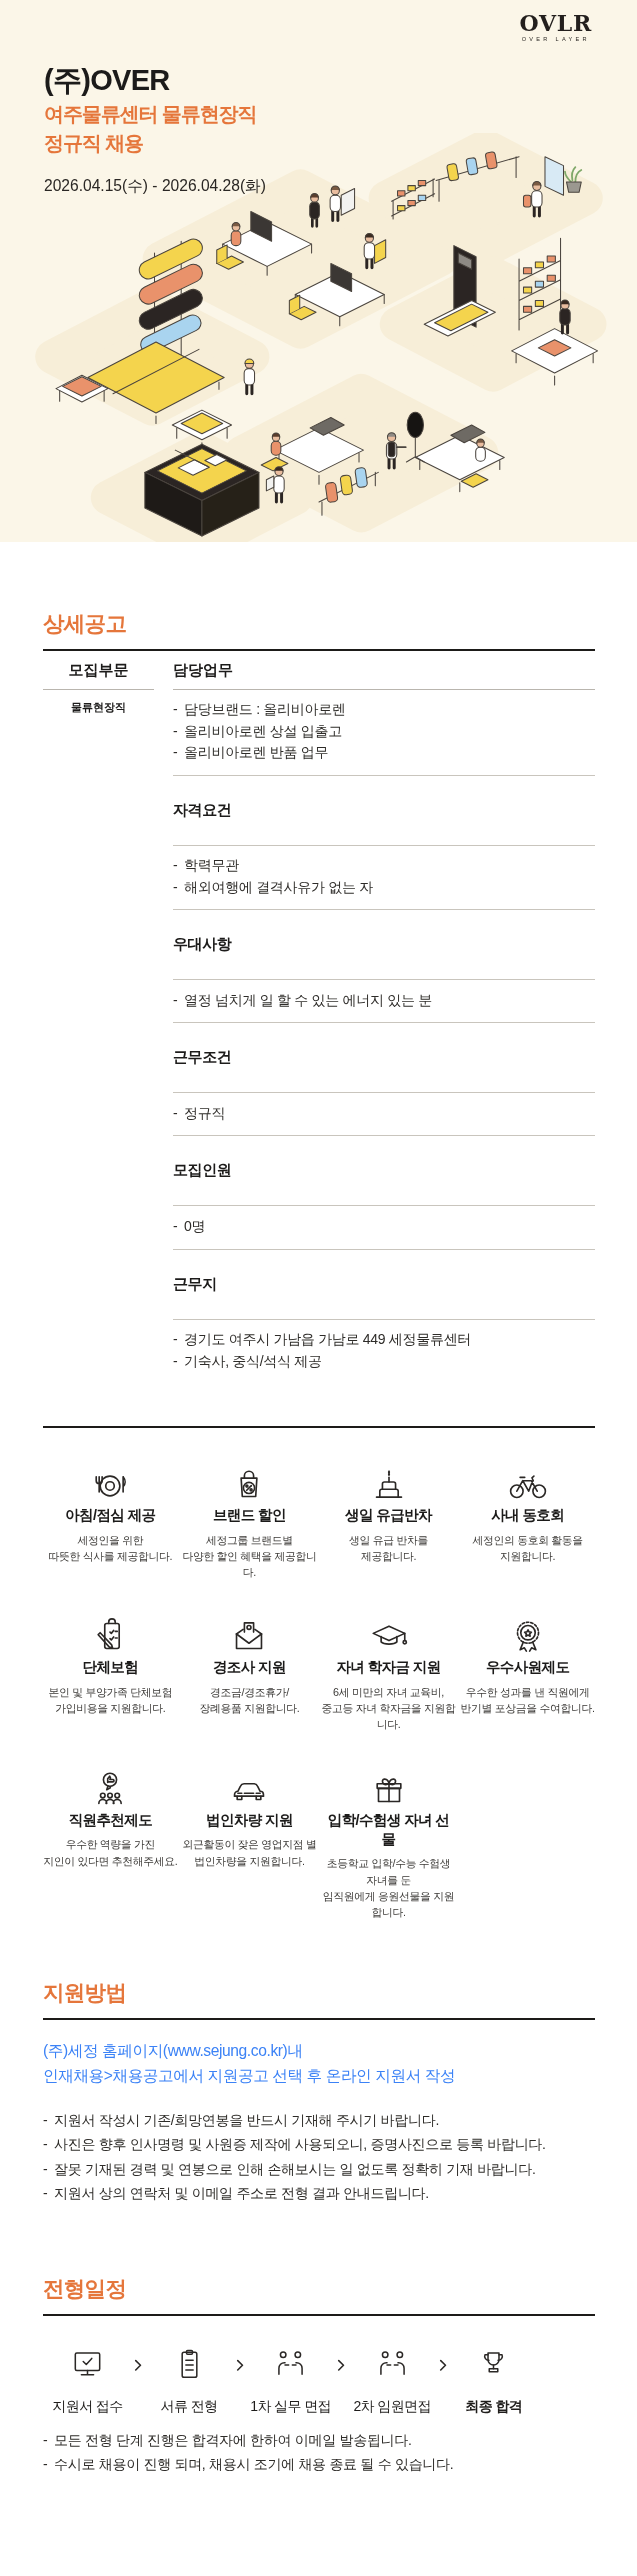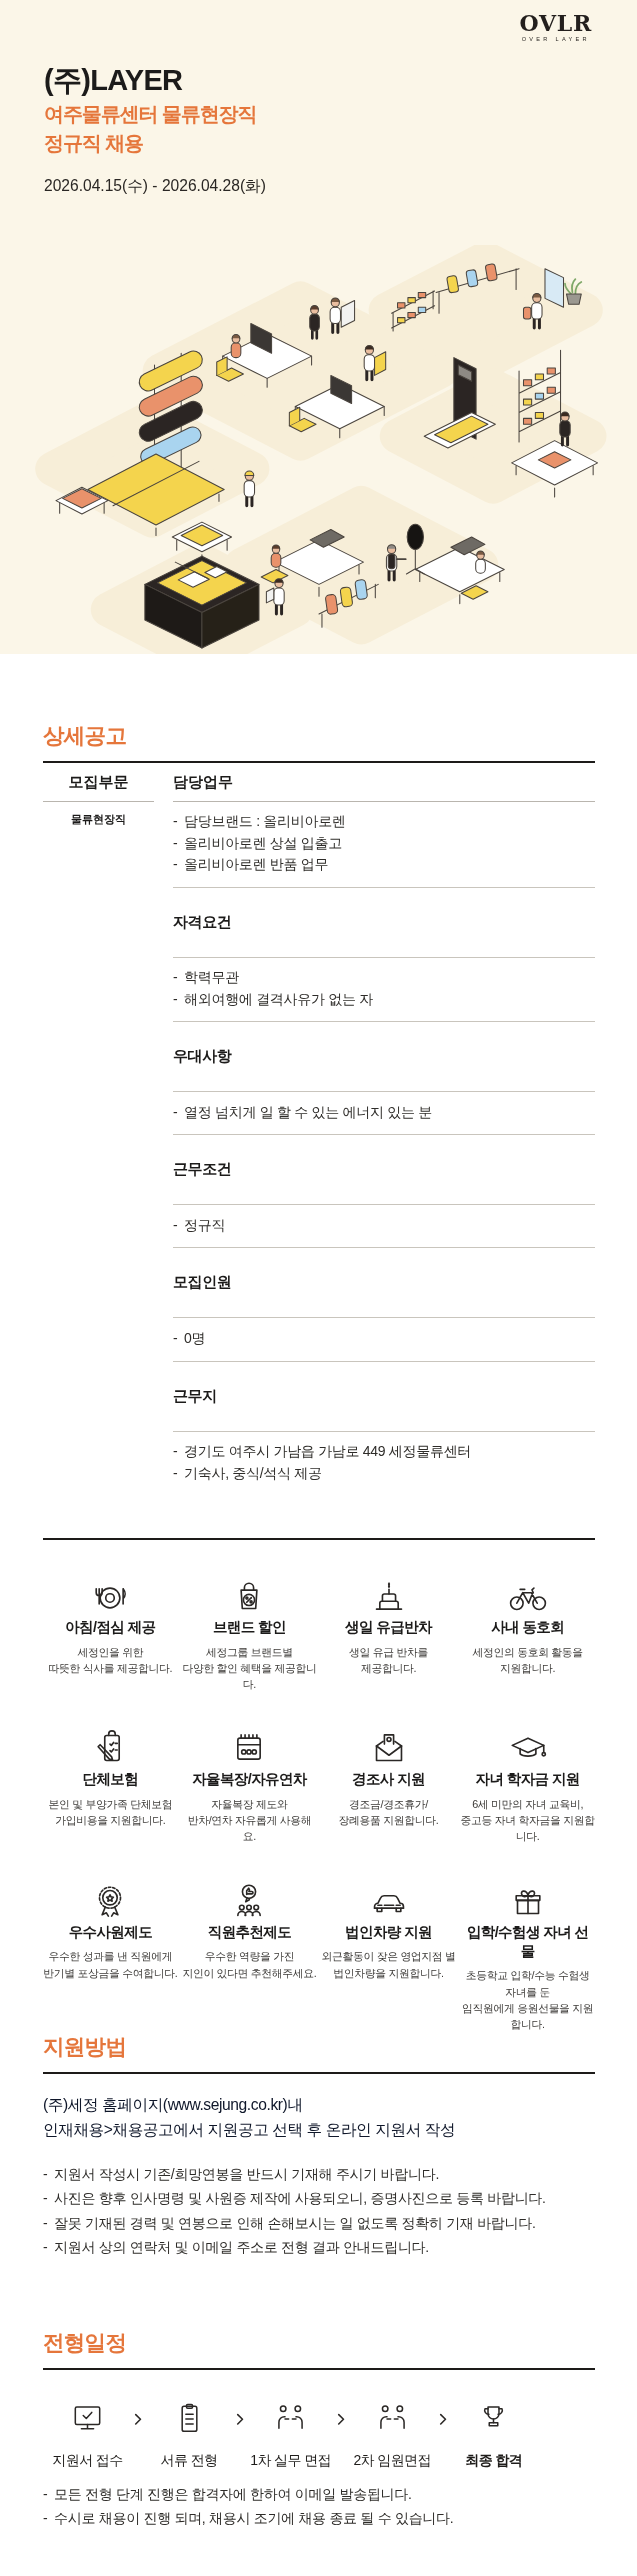--- a/index.html
+++ b/index.html
@@ -1,20 +1,20 @@
 <!DOCTYPE html>
 <html style="font-size:12px"><head>
 <meta charset="utf-8">
 <style>
   html,body{margin:0;padding:0;background:#ffffff;}
   body{font-family:"Liberation Sans","DejaVu Sans",sans-serif;color:#1c1b1a;}
   .page{width:638px;height:2576px;overflow:hidden;background:#fff;position:relative;}
 
   
-  .hero{height:654px;background:#FBF6E8;position:relative;overflow:hidden;}
+  .hero{height:542px;background:#FBF6E8;position:relative;overflow:hidden;}
   .hero-logo{position:absolute;top:12px;right:46px;text-align:center;}
   .logo-mark{font-family:"DejaVu Serif","Liberation Serif",serif;font-size:22px;letter-spacing:0.7px;color:#231f1d;font-weight:600;line-height:1;}
   .logo-tag{font-size:5.6px;letter-spacing:3.3px;color:#2a2724;margin-top:2.2px;}
   .hero-text{padding:61px 0 0 44px;position:relative;z-index:2;}
   .company{font-size:29px;font-weight:700;letter-spacing:-0.7px;line-height:1.35;}
   .big-title{font-size:20px;font-weight:800;color:#E5763B;letter-spacing:-1.1px;line-height:1.45;}
   .period{margin-top:18px;font-size:15.6px;color:#2a2724;letter-spacing:0;}
   .hero-art{position:absolute;left:0;bottom:0;width:638px;height:409px;z-index:1;}
 
   
@@ -37,22 +37,22 @@
 
   
   .benefits-sec{margin-top:43px;}
   .ben-grid{margin-top:33px;display:grid;grid-template-columns:repeat(4,1fr);row-gap:33px;column-gap:4.4px;text-align:center;}
   .ben-ico{height:44px;display:flex;align-items:flex-end;justify-content:center;}
   .ben-ico svg{width:42px;height:42px;}
   .ben-title{margin-top:1px;font-size:14.5px;font-weight:800;letter-spacing:-0.6px;}
   .ben-cap{margin-top:6.7px;font-size:10.8px;line-height:1.5;color:#3b3936;letter-spacing:-0.3px;}
 
   
-  .apply-sec{}
-  .apply-intro{margin-top:19px;font-size:15.6px;line-height:1.6;font-weight:500;color:#0f172a;letter-spacing:-0.4px;}
+  .apply-sec{margin-top:58px;}
+  .apply-intro{margin-top:19px;font-size:15.6px;line-height:1.6;font-weight:500;color:#3b82f6;letter-spacing:-0.4px;}
   .note-list{margin-top:19px;font-size:14px;line-height:24.5px;color:#2e2c29;letter-spacing:-0.3px;}
 
   
   .sched-sec{margin-top:68px;}
   .steps{margin-top:28px;display:flex;align-items:flex-start;}
   .step{width:89px;text-align:center;}
   .step-ico{height:42px;display:flex;align-items:center;justify-content:center;}
   .step-ico svg{width:39px;height:39px;}
   .step-label{margin-top:12px;font-size:14px;letter-spacing:-0.6px;color:#1f1d1b;}
   .step-label.strong{font-weight:800;}
@@ -66,21 +66,21 @@
 <body>
 
 <div class="page">
 
   <div class="hero">
     <div class="hero-logo">
       <div class="logo-mark">OVLR</div>
       <div class="logo-tag">OVER LAYER</div>
     </div>
     <div class="hero-text">
-      <div class="company">(주)LAYER</div>
+      <div class="company">(주)OVER</div>
       <div class="big-title">여주물류센터 물류현장직</div>
       <div class="big-title">정규직 채용</div>
       <div class="period">2026.04.15(수) - 2026.04.28(화)</div>
     </div>
 
     <svg class="hero-art" viewBox="0 0 860 552" aria-hidden="true">
 
       <g fill="#F7EED8" stroke="#F7EED8" stroke-width="46" stroke-linejoin="round">
         <path d="M215 170 L405 72 L595 170 L405 268 Z"></path>
         <path d="M520 88 L655 18 L790 88 L655 158 Z"></path>
@@ -382,37 +382,20 @@
                 <path d="M14 30l17 19 5 1.5-1.5-5L17 27z"></path>
               </svg>
           </div>
           <div class="ben-title">단체보험</div>
           <div class="ben-cap">
             <div>본인 및 부양가족 단체보험</div>
             <div>가입비용을 지원합니다.</div>
           </div>
         </div>
 
-        <div class="ben-cell">
-          <div class="ben-ico">
-            <svg viewBox="0 0 64 64" class="lic">
-                <rect x="15" y="17" width="34" height="32" rx="3"></rect>
-                <path d="M15 27h34"></path>
-                <path d="M20 17v-5M26 17v-5M32 17v-5M38 17v-5M44 17v-5"></path>
-                <circle cx="24" cy="38" r="3.2"></circle>
-                <circle cx="32" cy="38" r="3.2"></circle>
-                <circle cx="40" cy="38" r="3.2"></circle>
-              </svg>
-          </div>
-          <div class="ben-title">자율복장/자유연차</div>
-          <div class="ben-cap">
-            <div>자율복장 제도와</div>
-            <div>반차/연차 자유롭게 사용해요.</div>
-          </div>
-        </div>
 
         <div class="ben-cell">
           <div class="ben-ico">
             <svg viewBox="0 0 64 64" class="lic">
                 <path d="M25 26V12h14v14"></path>
                 <circle cx="32" cy="19" r="3"></circle>
                 <path d="M13 29v22h38V29"></path>
                 <path d="M13 29l10-7M51 29l-10-7"></path>
                 <path d="M13 29l19 14 19-14"></path>
               </svg>

